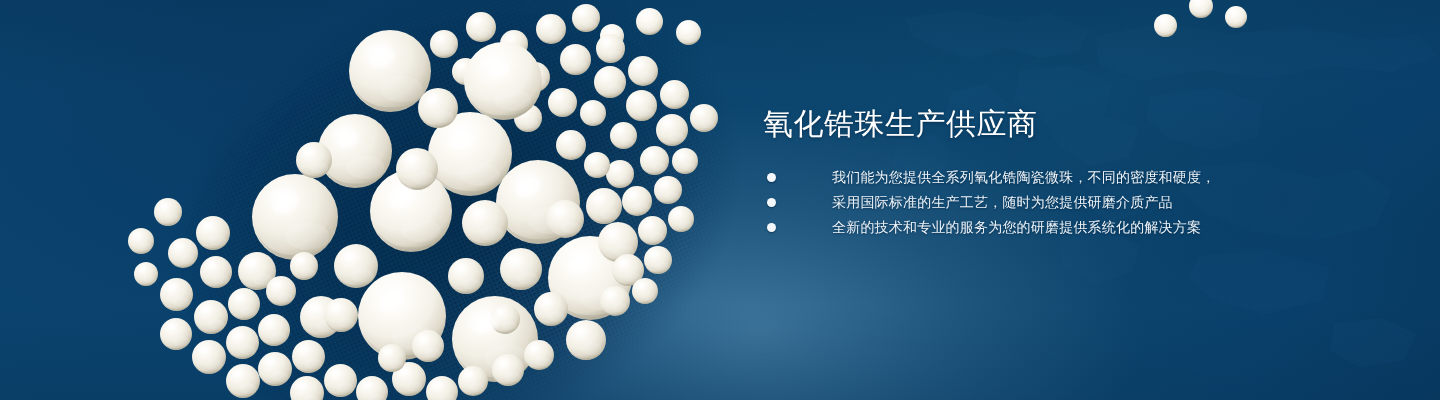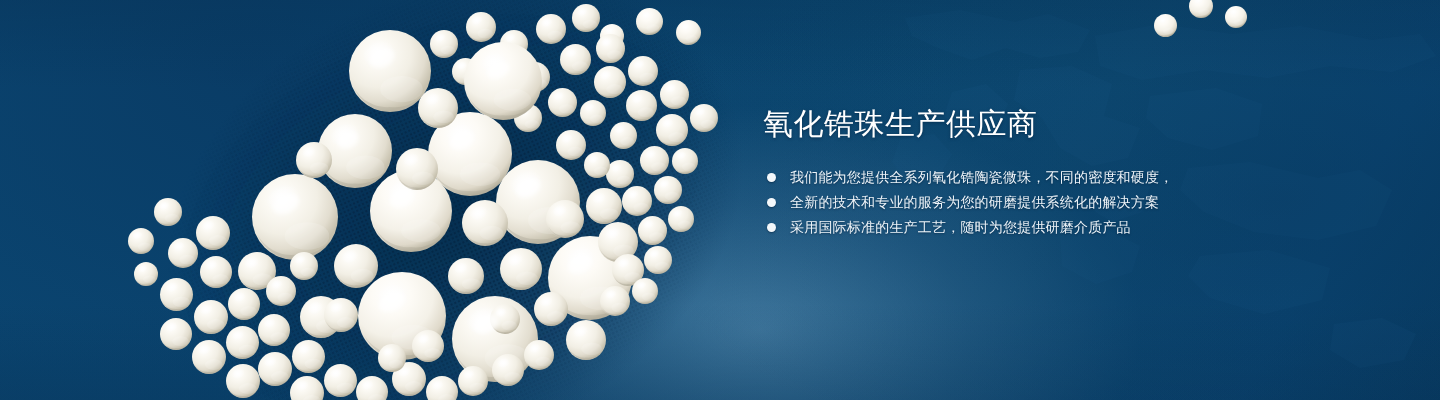--- a/index.html
+++ b/index.html
@@ -92,21 +92,21 @@
     text-shadow:0 1px 2px rgba(0,26,50,.5);
   }
   .bullet .dot{
     position:absolute;
     left:4px; top:7px;
     width:9px; height:9px;
     border-radius:50%;
     background:#f4f8fb;
     box-shadow:0 1px 2px rgba(0,25,48,.45);
   }
-  .bullet .ln{display:block;}
+  .bullet .ln{display:block;margin-left:42px;}
 </style>
 </head>
 <body>
 
 <div id="banner">
 
   <div class="bg-base"></div>
 
   <div class="bg-map">
     <svg viewBox="0 0 1440 400" preserveAspectRatio="none" aria-hidden="true">
@@ -325,22 +325,22 @@
   <div class="copy">
     <h1 class="headline">氧化锆珠生产供应商</h1>
 
     <ul class="bullets">
       <li class="bullet">
         <span class="dot"></span>
         <span class="ln">我们能为您提供全系列氧化锆陶瓷微珠，不同的密度和硬度，</span>
       </li>
       <li class="bullet">
         <span class="dot"></span>
-        <span class="ln">全新的技术和专业的服务为您的研磨提供系统化的解决方案</span>
+        <span class="ln">采用国际标准的生产工艺，随时为您提供研磨介质产品</span>
       </li>
       <li class="bullet">
         <span class="dot"></span>
-        <span class="ln">采用国际标准的生产工艺，随时为您提供研磨介质产品</span>
+        <span class="ln">全新的技术和专业的服务为您的研磨提供系统化的解决方案</span>
       </li>
     </ul>
   </div>
 
 </div>
 
 </body></html>

